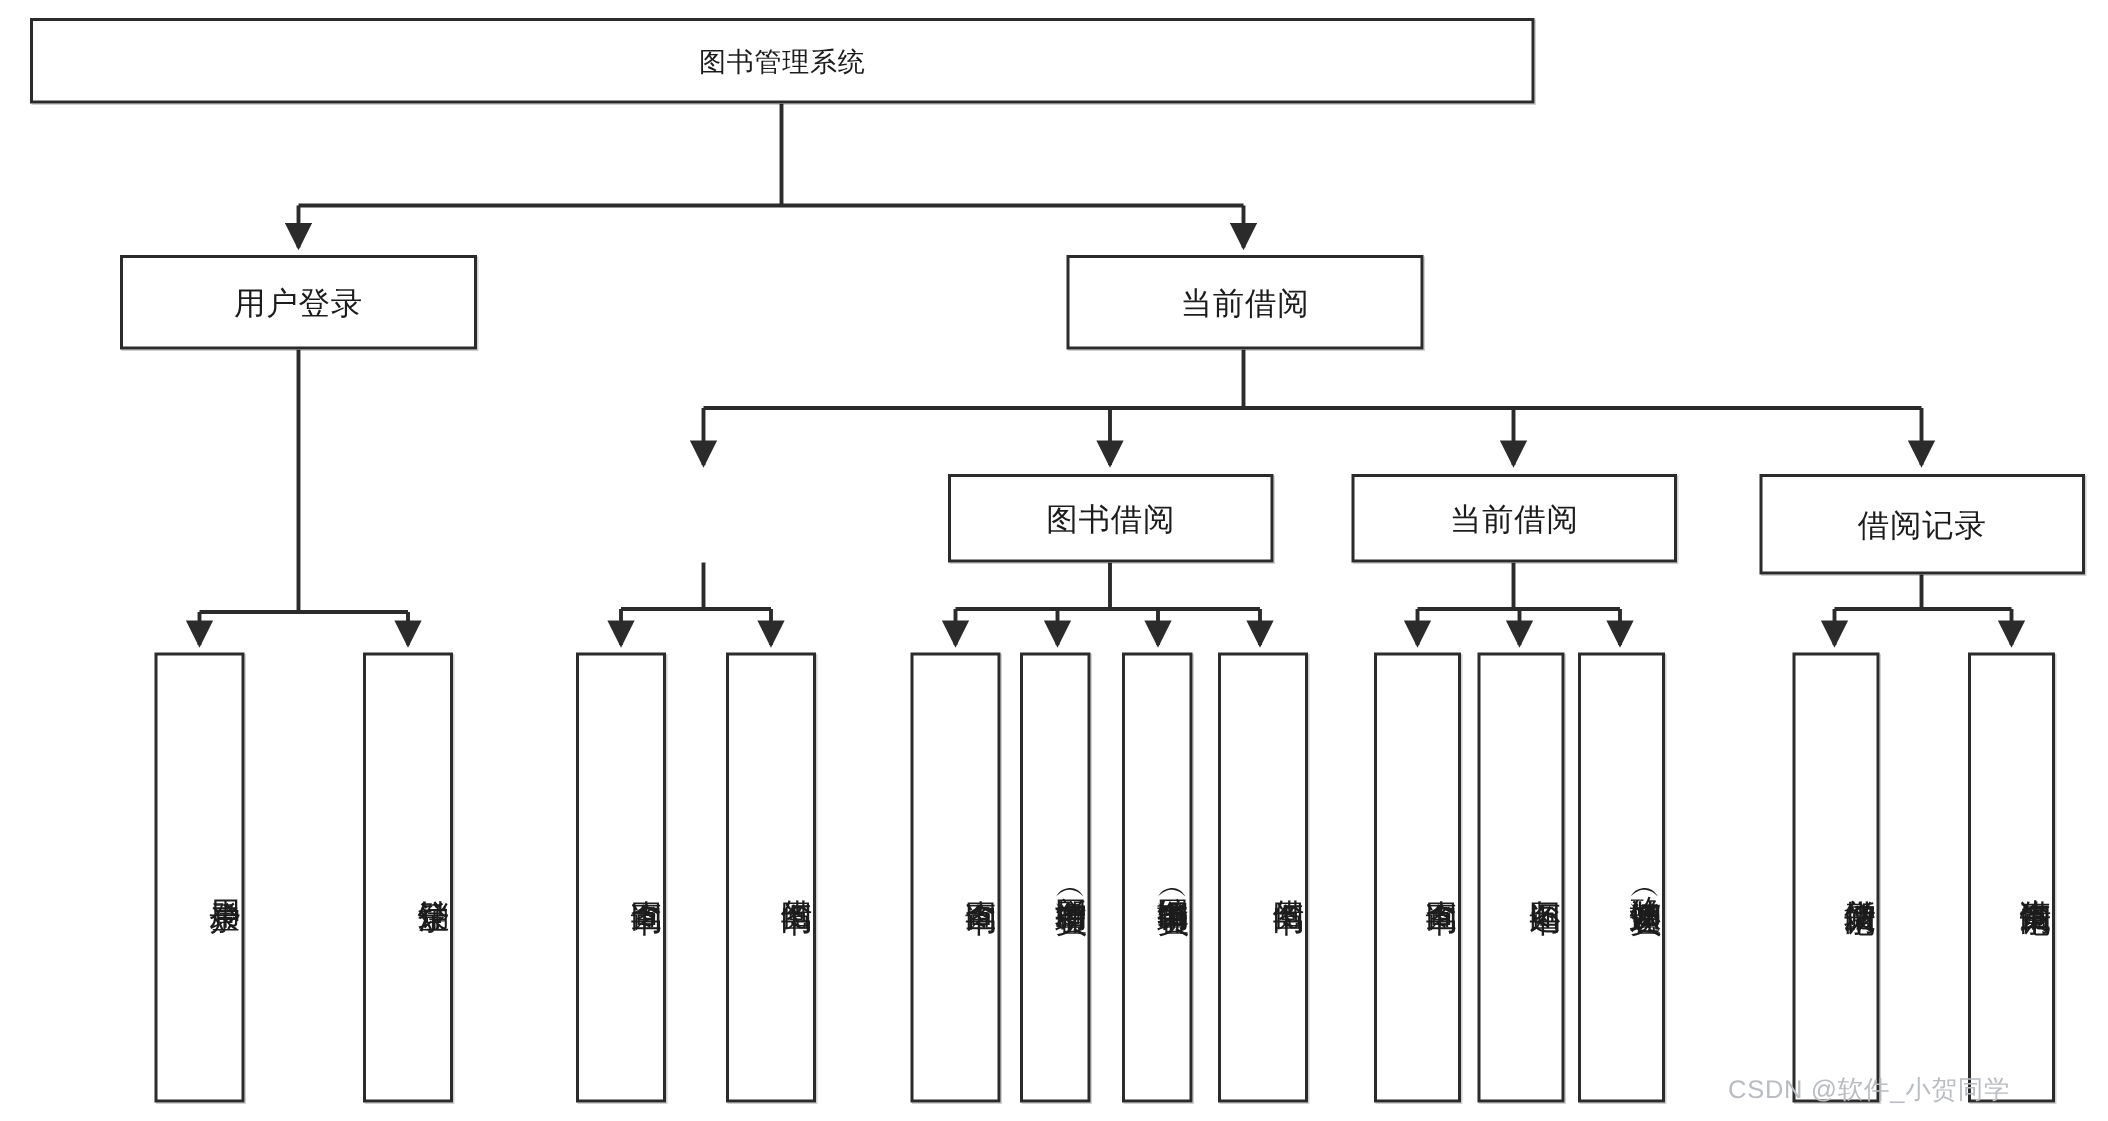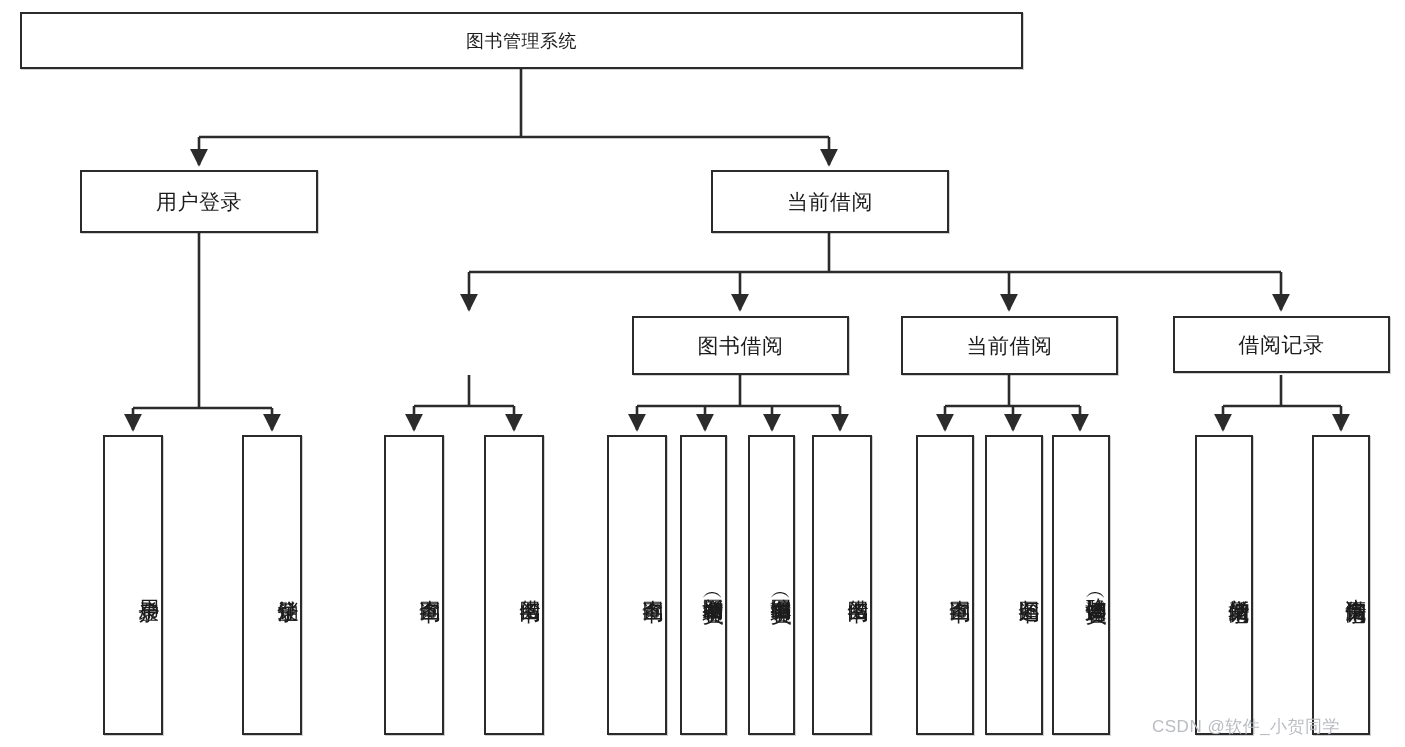--- a/index.html
+++ b/index.html
@@ -136,21 +136,21 @@
   <div class="node node-h" style="left:711px; top:170px; width:238px; height:63px;">
     <span>当前借阅</span>
   </div>
 
   <div class="node node-h" style="left:632px; top:316px; width:217px; height:59px;">
     <span>图书借阅</span>
   </div>
   <div class="node node-h" style="left:901px; top:316px; width:217px; height:59px;text-align:right;">
     <span>当前借阅</span>
   </div>
-  <div class="node node-h" style="left:1173px; top:316px; width:217px; height:57px;">
+  <div class="node node-h" style="left:1173px; top:316px; width:217px; height:67px;">
     <span>借阅记录</span>
   </div>
 
   <div class="node node-v" style="left:103px; top:435px; width:60px; height:300px;">
     <span>用户登录</span>
   </div>
   <div class="node node-v" style="left:242px; top:435px; width:60px; height:300px;">
     <span>注销登录</span>
   </div>
 

